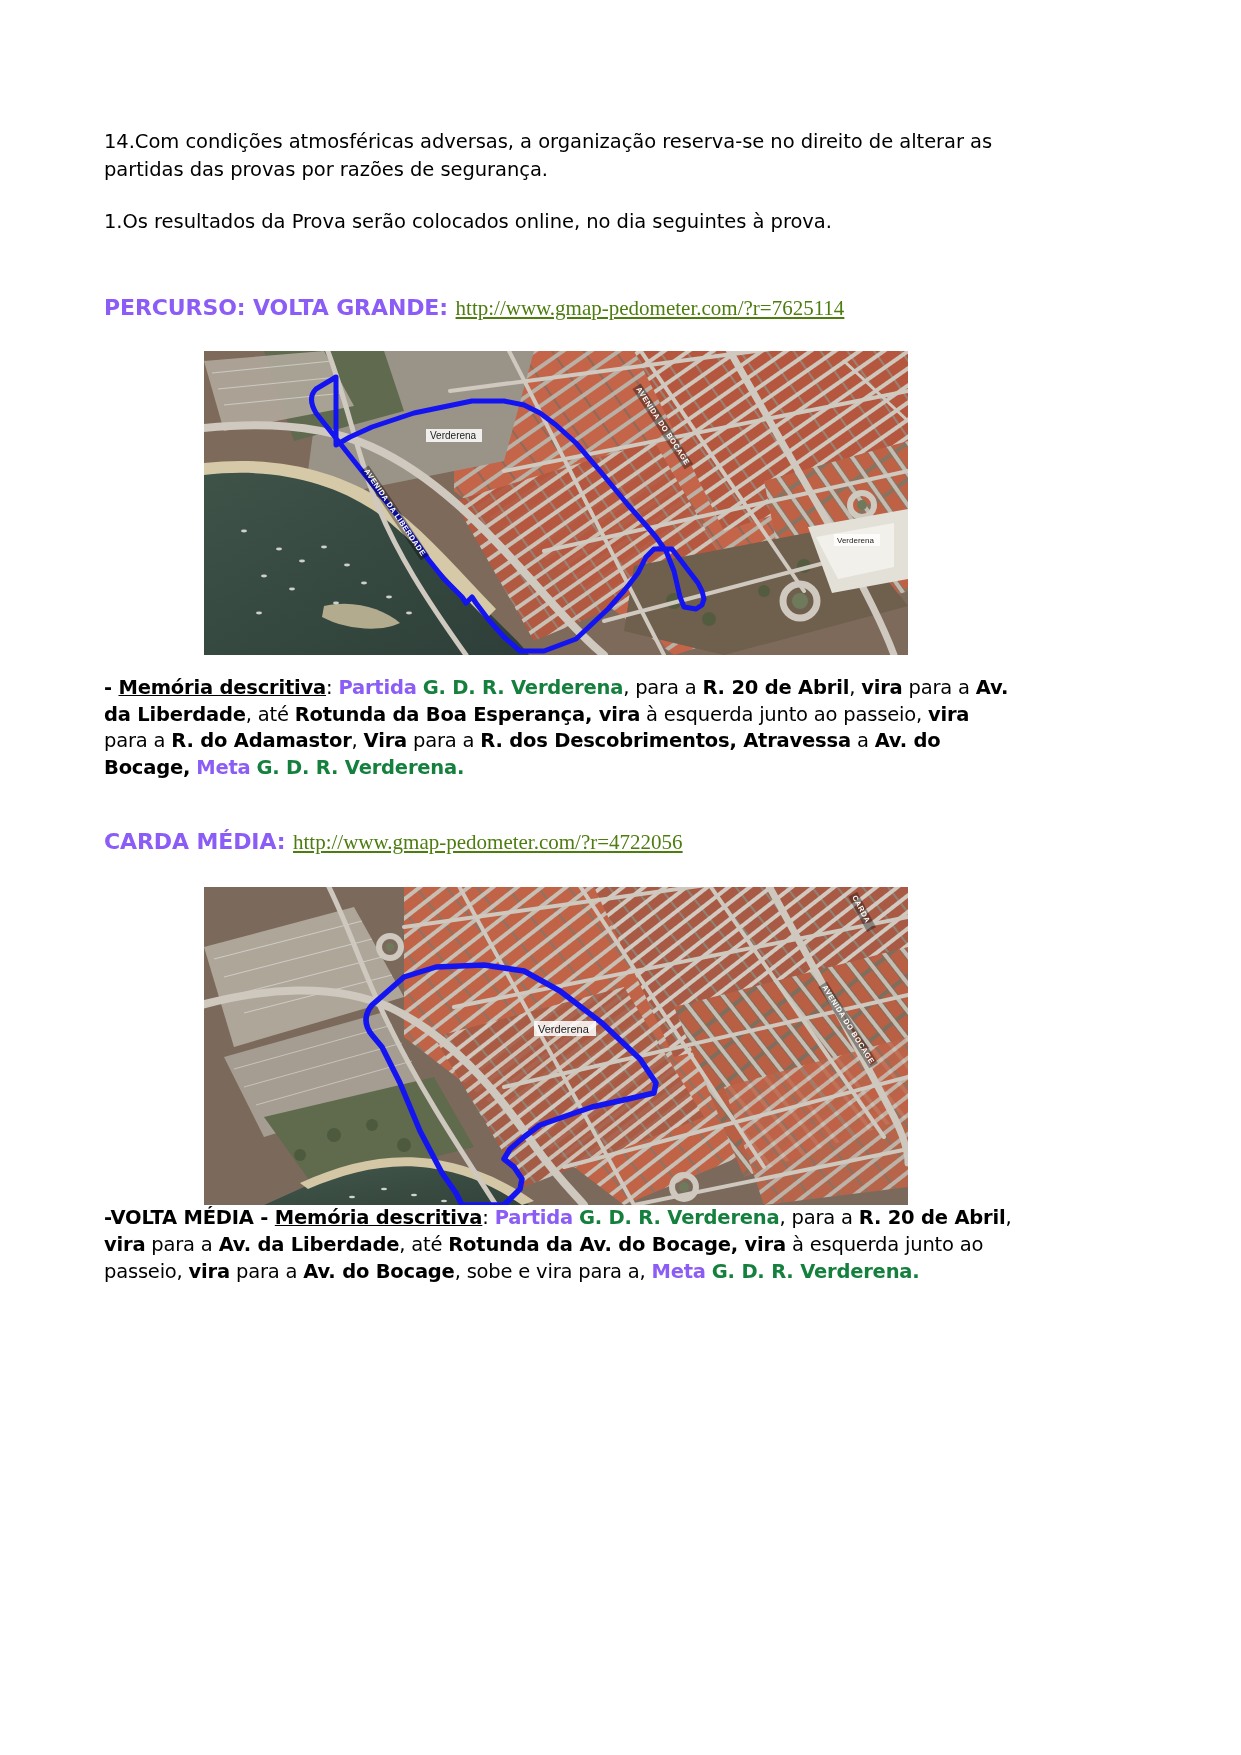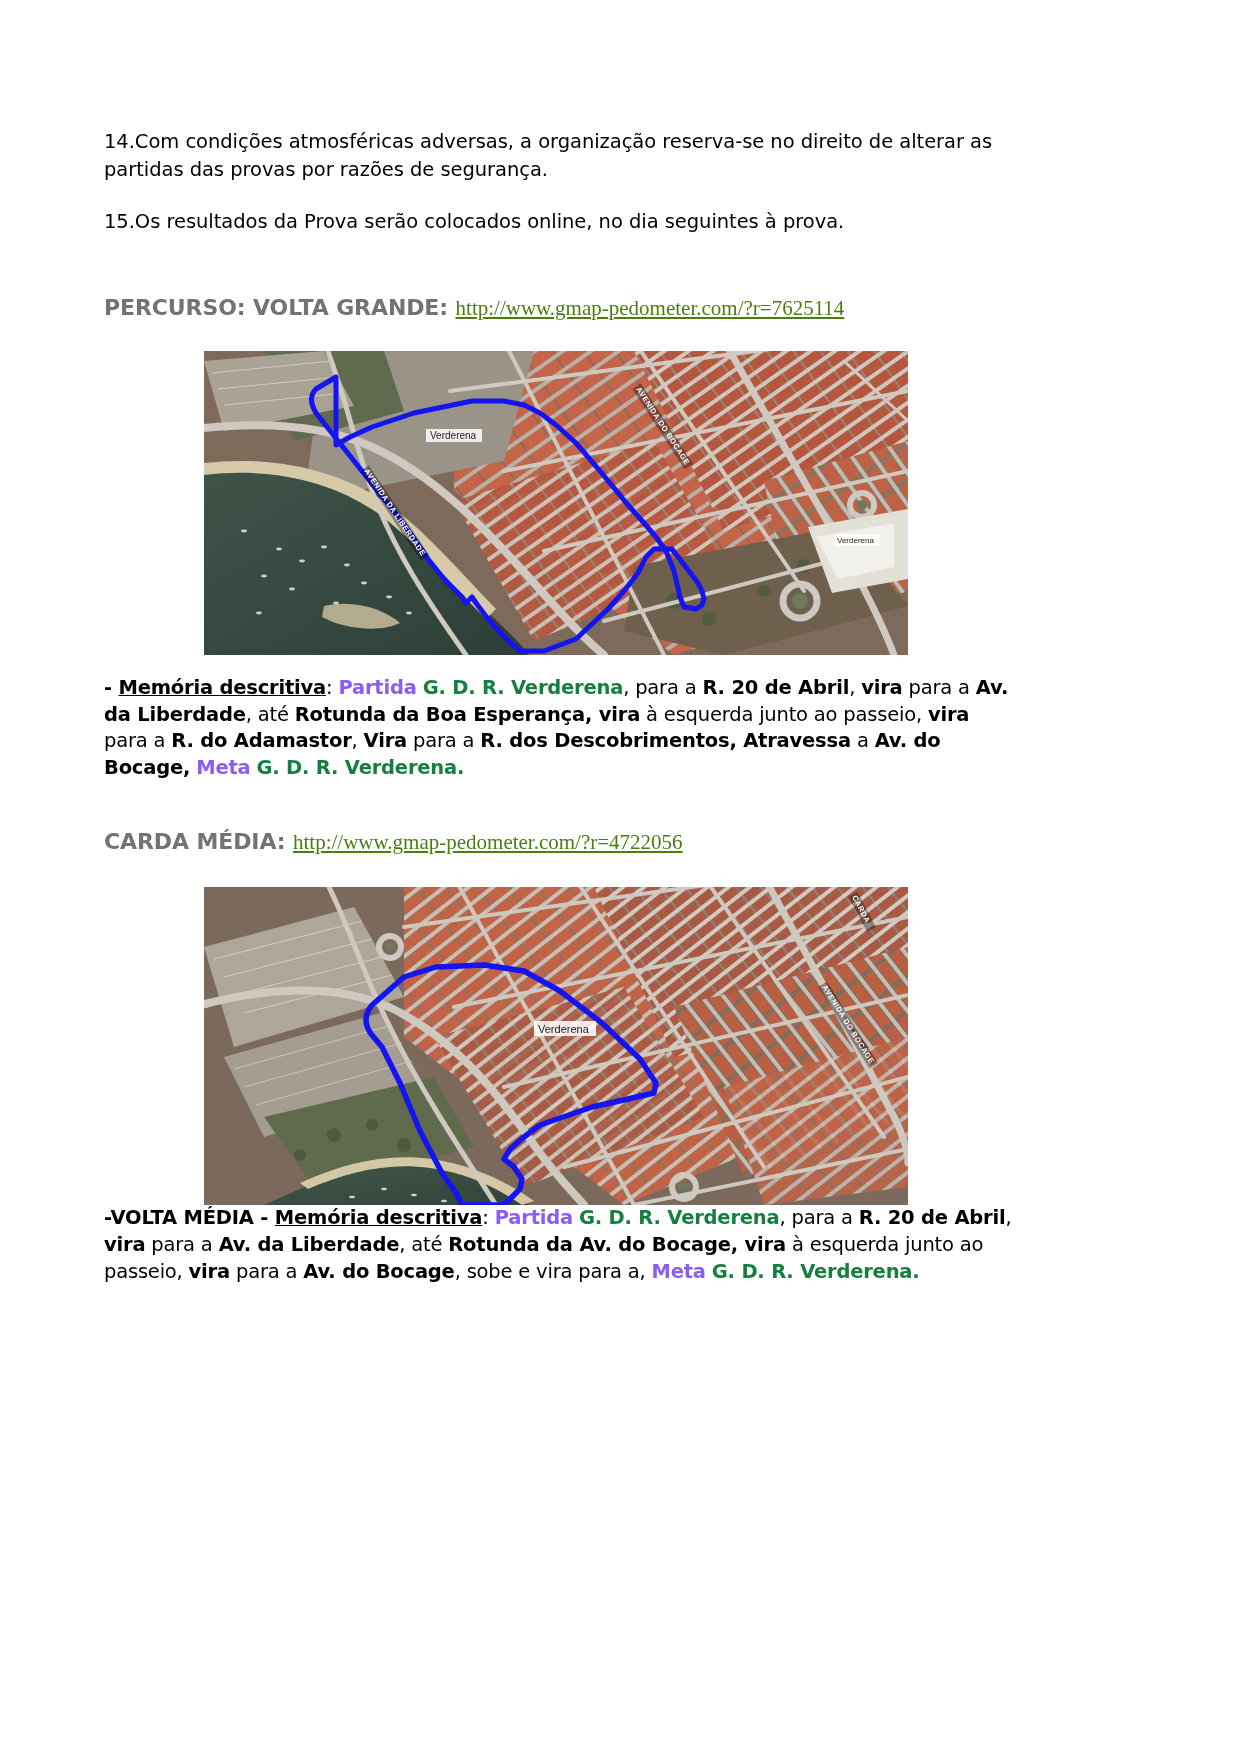--- a/index.html
+++ b/index.html
@@ -45,22 +45,22 @@
   .spacer-lg { height: 58px; }
 
   
   .heading {
     font-size: 22px;
     line-height: 1.3;
     font-weight: bold;
     letter-spacing: -0.1px;
     white-space: nowrap;
   }
-  .heading .h-black { color: #737373; }
-  .heading .h-blue  { color: #737373; text-align: center; }
+  .heading .h-black { color: #8b5cf6; }
+  .heading .h-blue  { color: #8b5cf6; text-align: center; }
   .heading .h-link {
     font-family: "Liberation Serif", serif;
     font-weight: normal;
     font-size: 21px;
     color: #4d7c0f;
     text-decoration: underline;
     letter-spacing: 0;
   }
 
   
@@ -101,21 +101,21 @@
   .gap-a { height: 46px; }
 </style>
 </head>
 <body>
 
 <div class="page">
   <div class="content">
 
     <p class="para clause14">14.Com condições atmosféricas adversas, a organização reserva-se no direito de alterar as partidas das provas por razões de segurança.</p>
 
-    <p class="para clause15">15.Os resultados da Prova serão colocados online, no dia seguintes à prova.</p>
+    <p class="para clause15">1.Os resultados da Prova serão colocados online, no dia seguintes à prova.</p>
 
     <div class="spacer-lg"></div>
 
     <div class="heading">
       <span class="h-black">PERCURSO:</span><span class="h-black"> </span><span class="h-blue">VOLTA GRANDE:</span><span> </span><a class="h-link" href="#">http://www.gmap-pedometer.com/?r=7625114</a>
     </div>
 
     <div class="fig fig-1">
       <svg width="704" height="304" viewBox="0 0 704 304">
         <defs>

